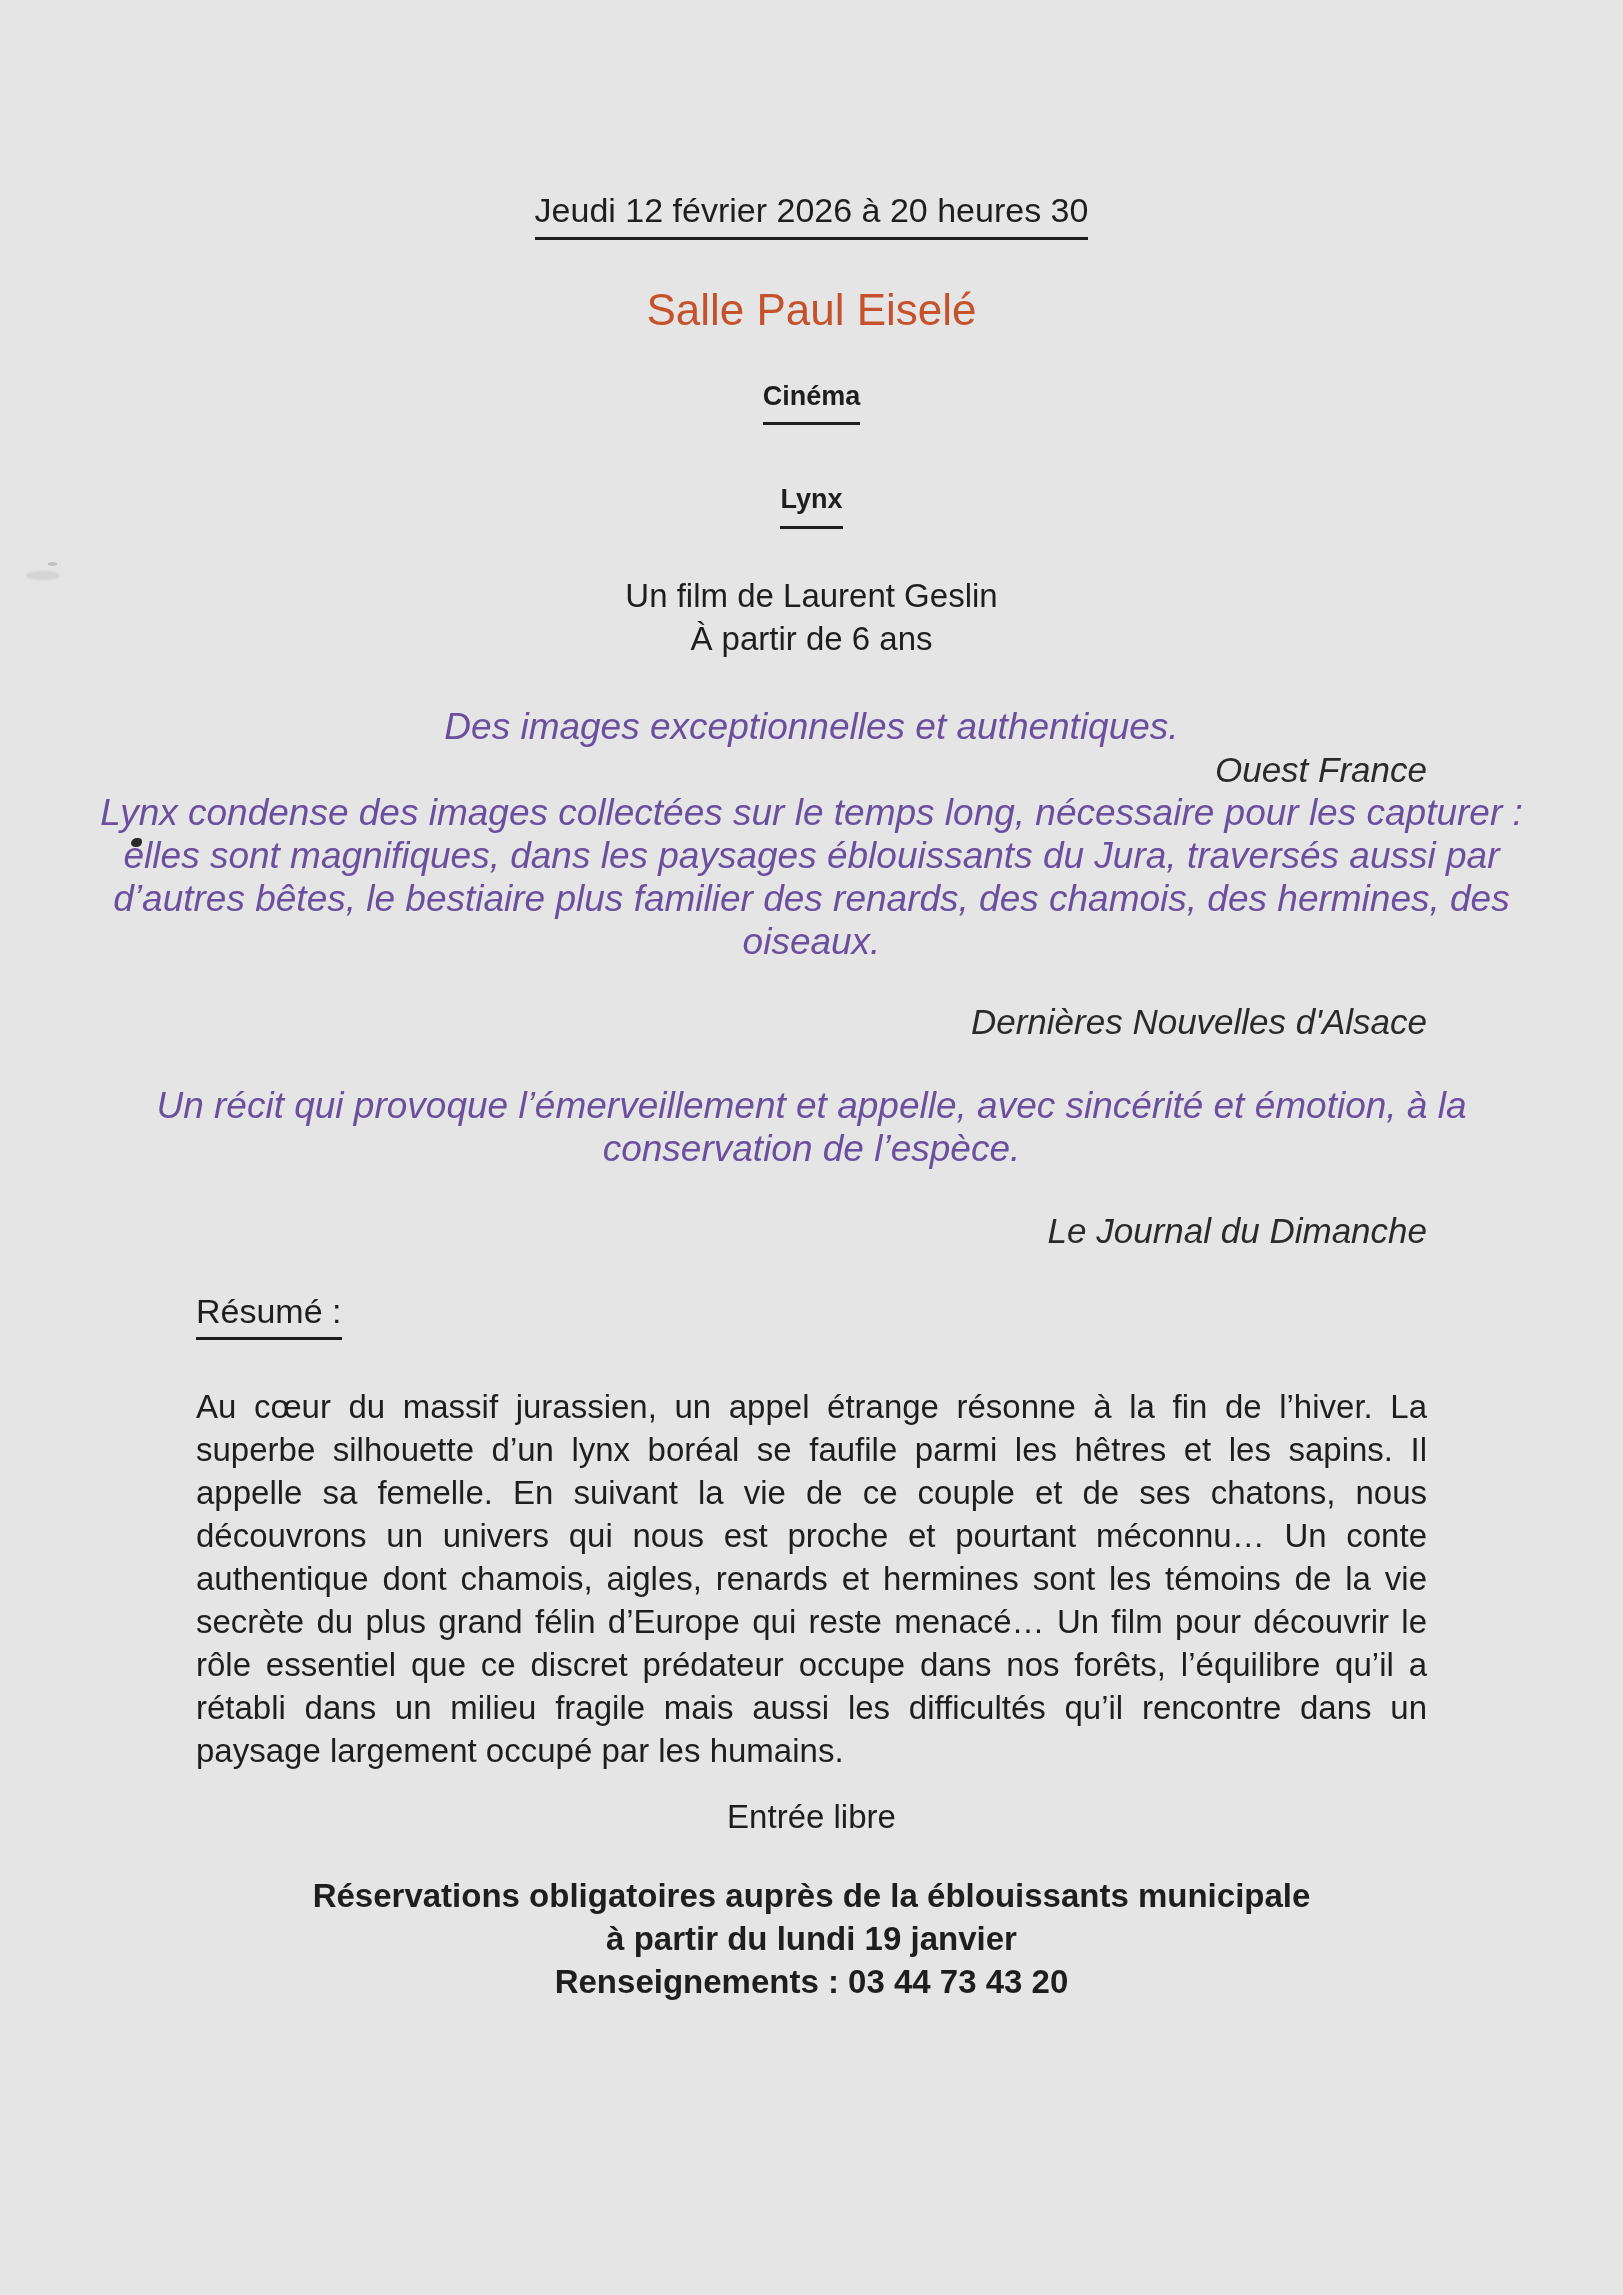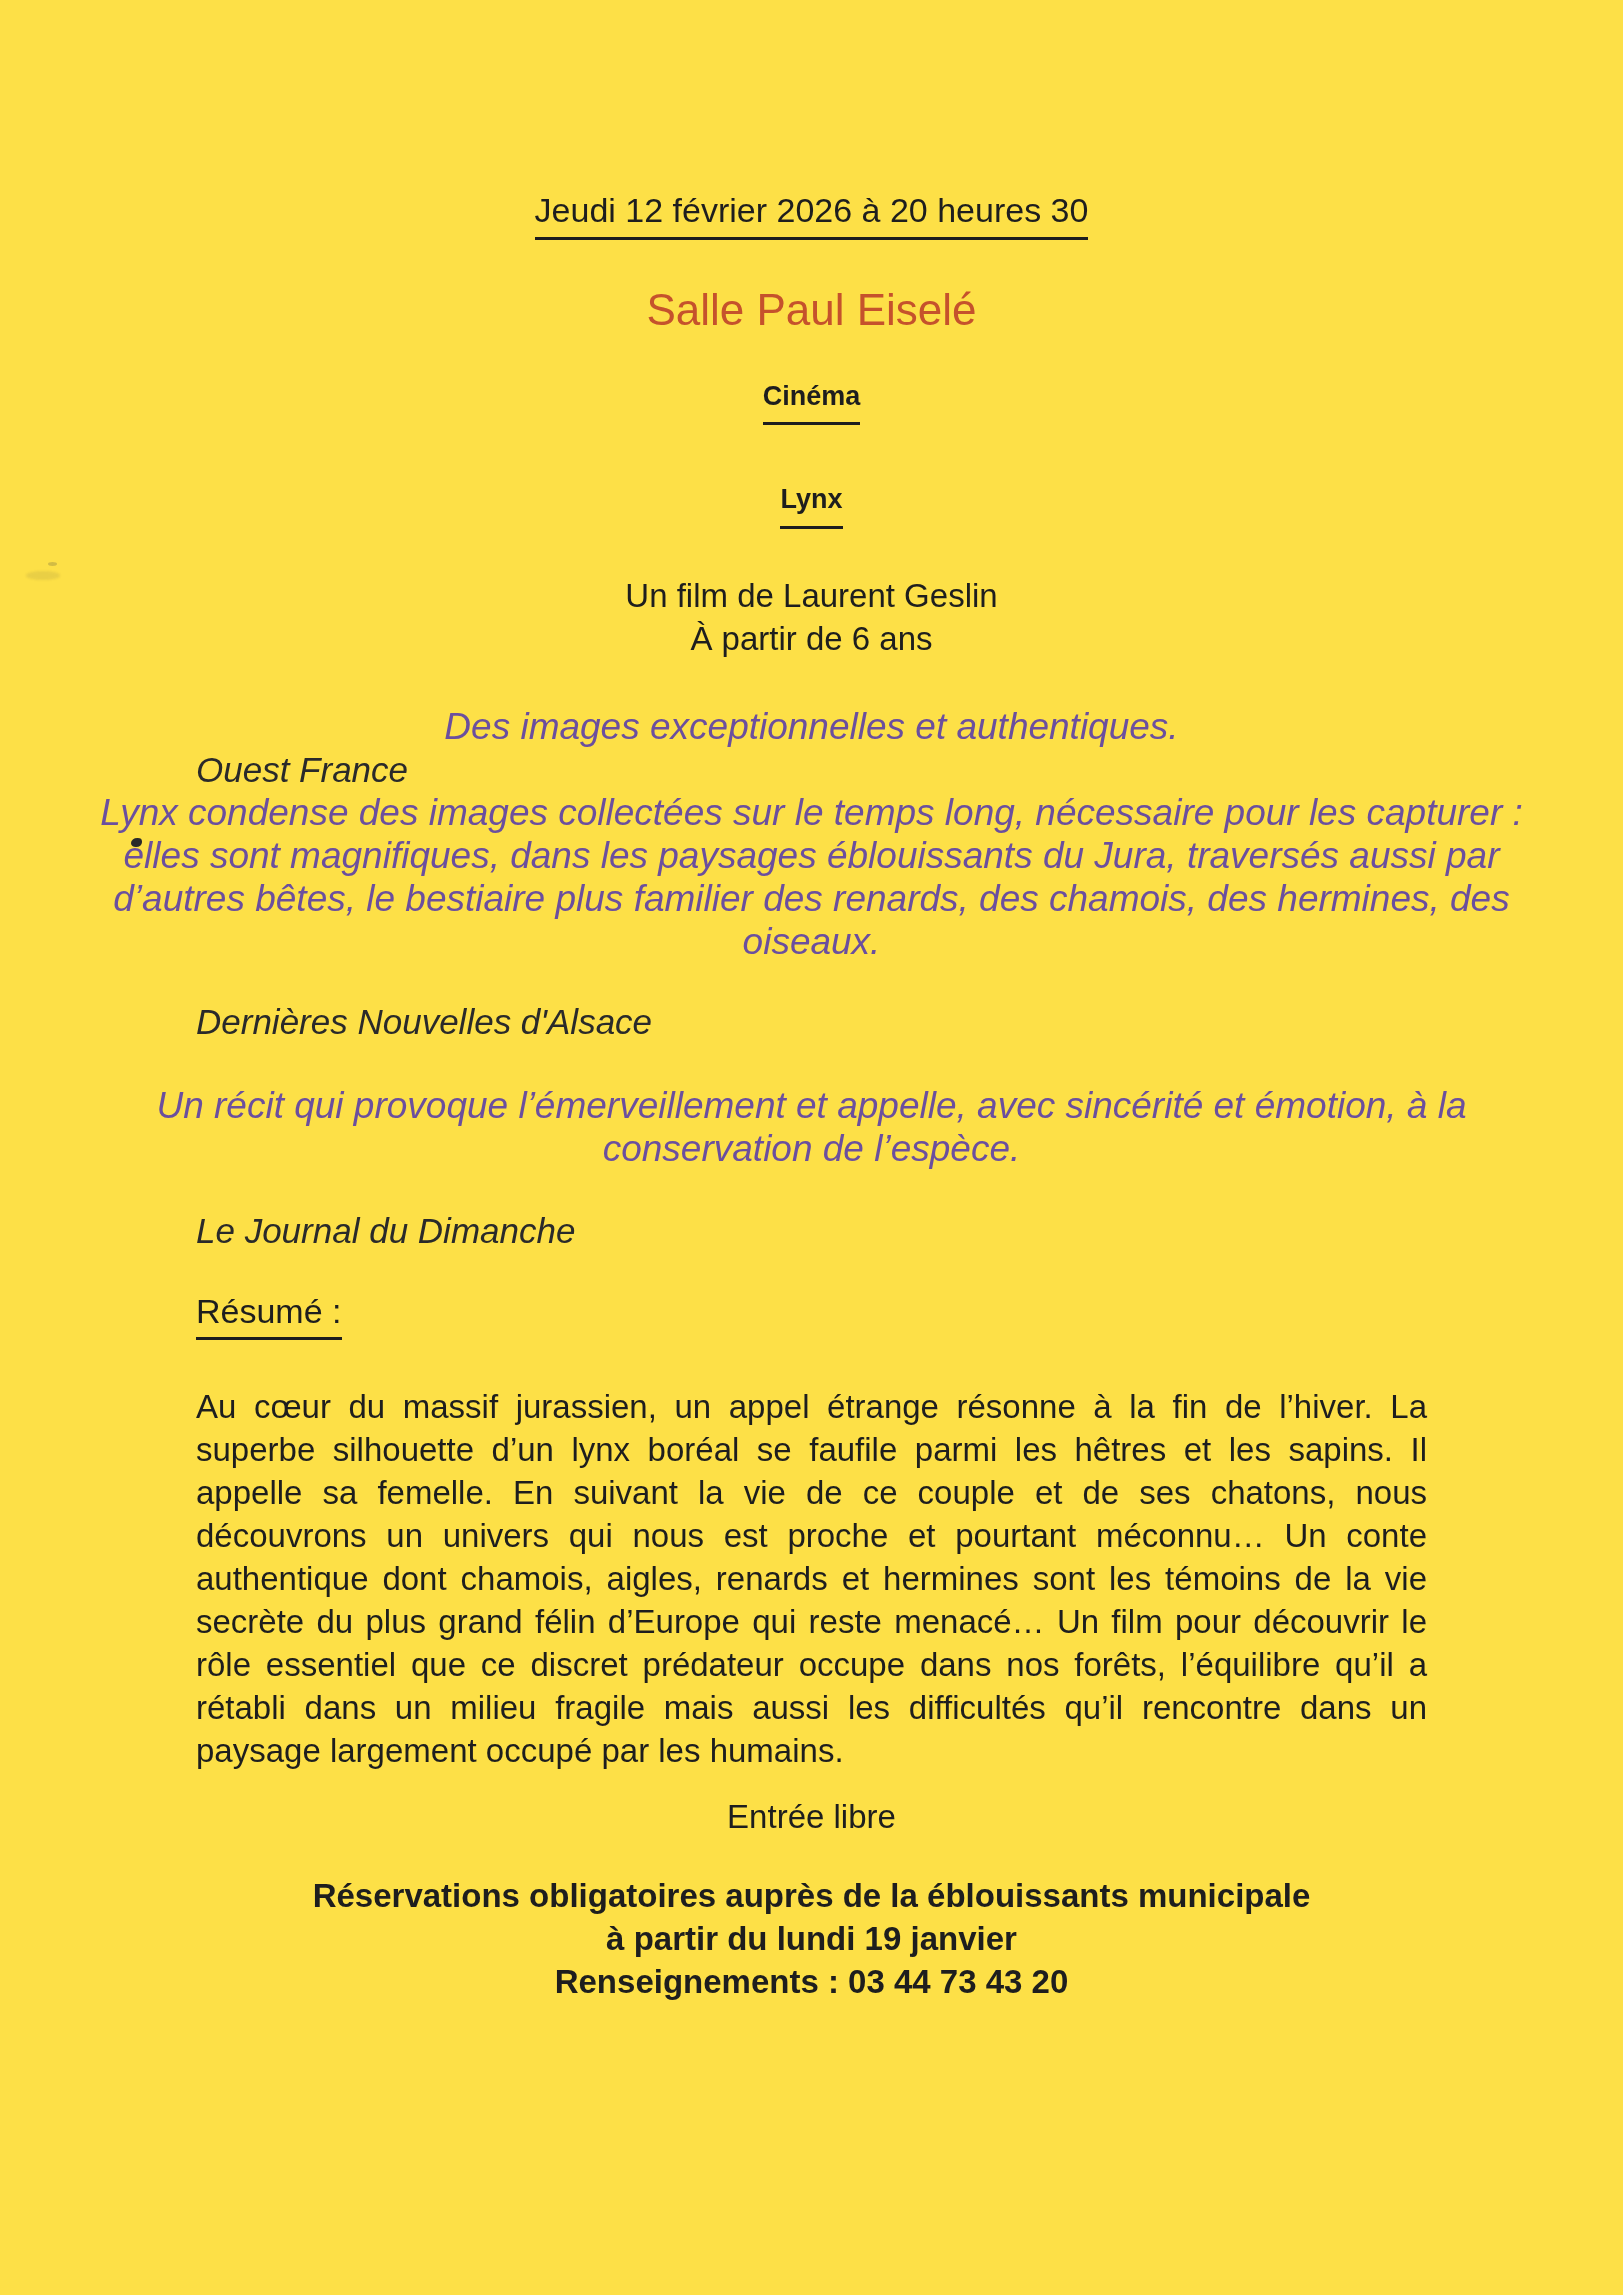--- a/index.html
+++ b/index.html
@@ -1,21 +1,21 @@
 <!DOCTYPE html>
 <html style="font-size:10.5px"><head>
 <meta charset="utf-8">
 <style>
   * { margin: 0; padding: 0; box-sizing: border-box; }
   html, body { background: #ffffff; }
   .page {
     position: relative;
     width: 1623px;
     height: 2295px;
-    background: #fde047;
+    background: #e5e5e5;
     font-family: "Liberation Sans", "DejaVu Sans", sans-serif;
     font-size: 33px;
     line-height: 43px;
     color: #1e1e1e;
     overflow: hidden;
   }
   .content { padding: 189px 196px 0 196px; }
   p { margin: 0; }
   .center { text-align: center; }
   .u {
@@ -34,21 +34,21 @@
     font-style: italic;
     color: #6b4f9e;
     font-size: 37px;
     text-align: center;
   }
   .quote.wide { margin-left: -103px; margin-right: -103px; }
   .source {
     font-style: italic;
     color: #2a2a2a;
     font-size: 35px;
-    text-align: left;
+    text-align: right;
   }
   .review-1 { margin-top: 45px; }
   .review-2 .source { margin-top: 37px; }
   .review-3 { margin-top: 41px; }
   .review-3 .source { margin-top: 39px; }
   .resume-heading { margin-top: 38px; text-align: left; font-size: 34px; }
   .synopsis {
     margin-top: 45px;
     text-align: justify;
     text-justify: inter-word;

